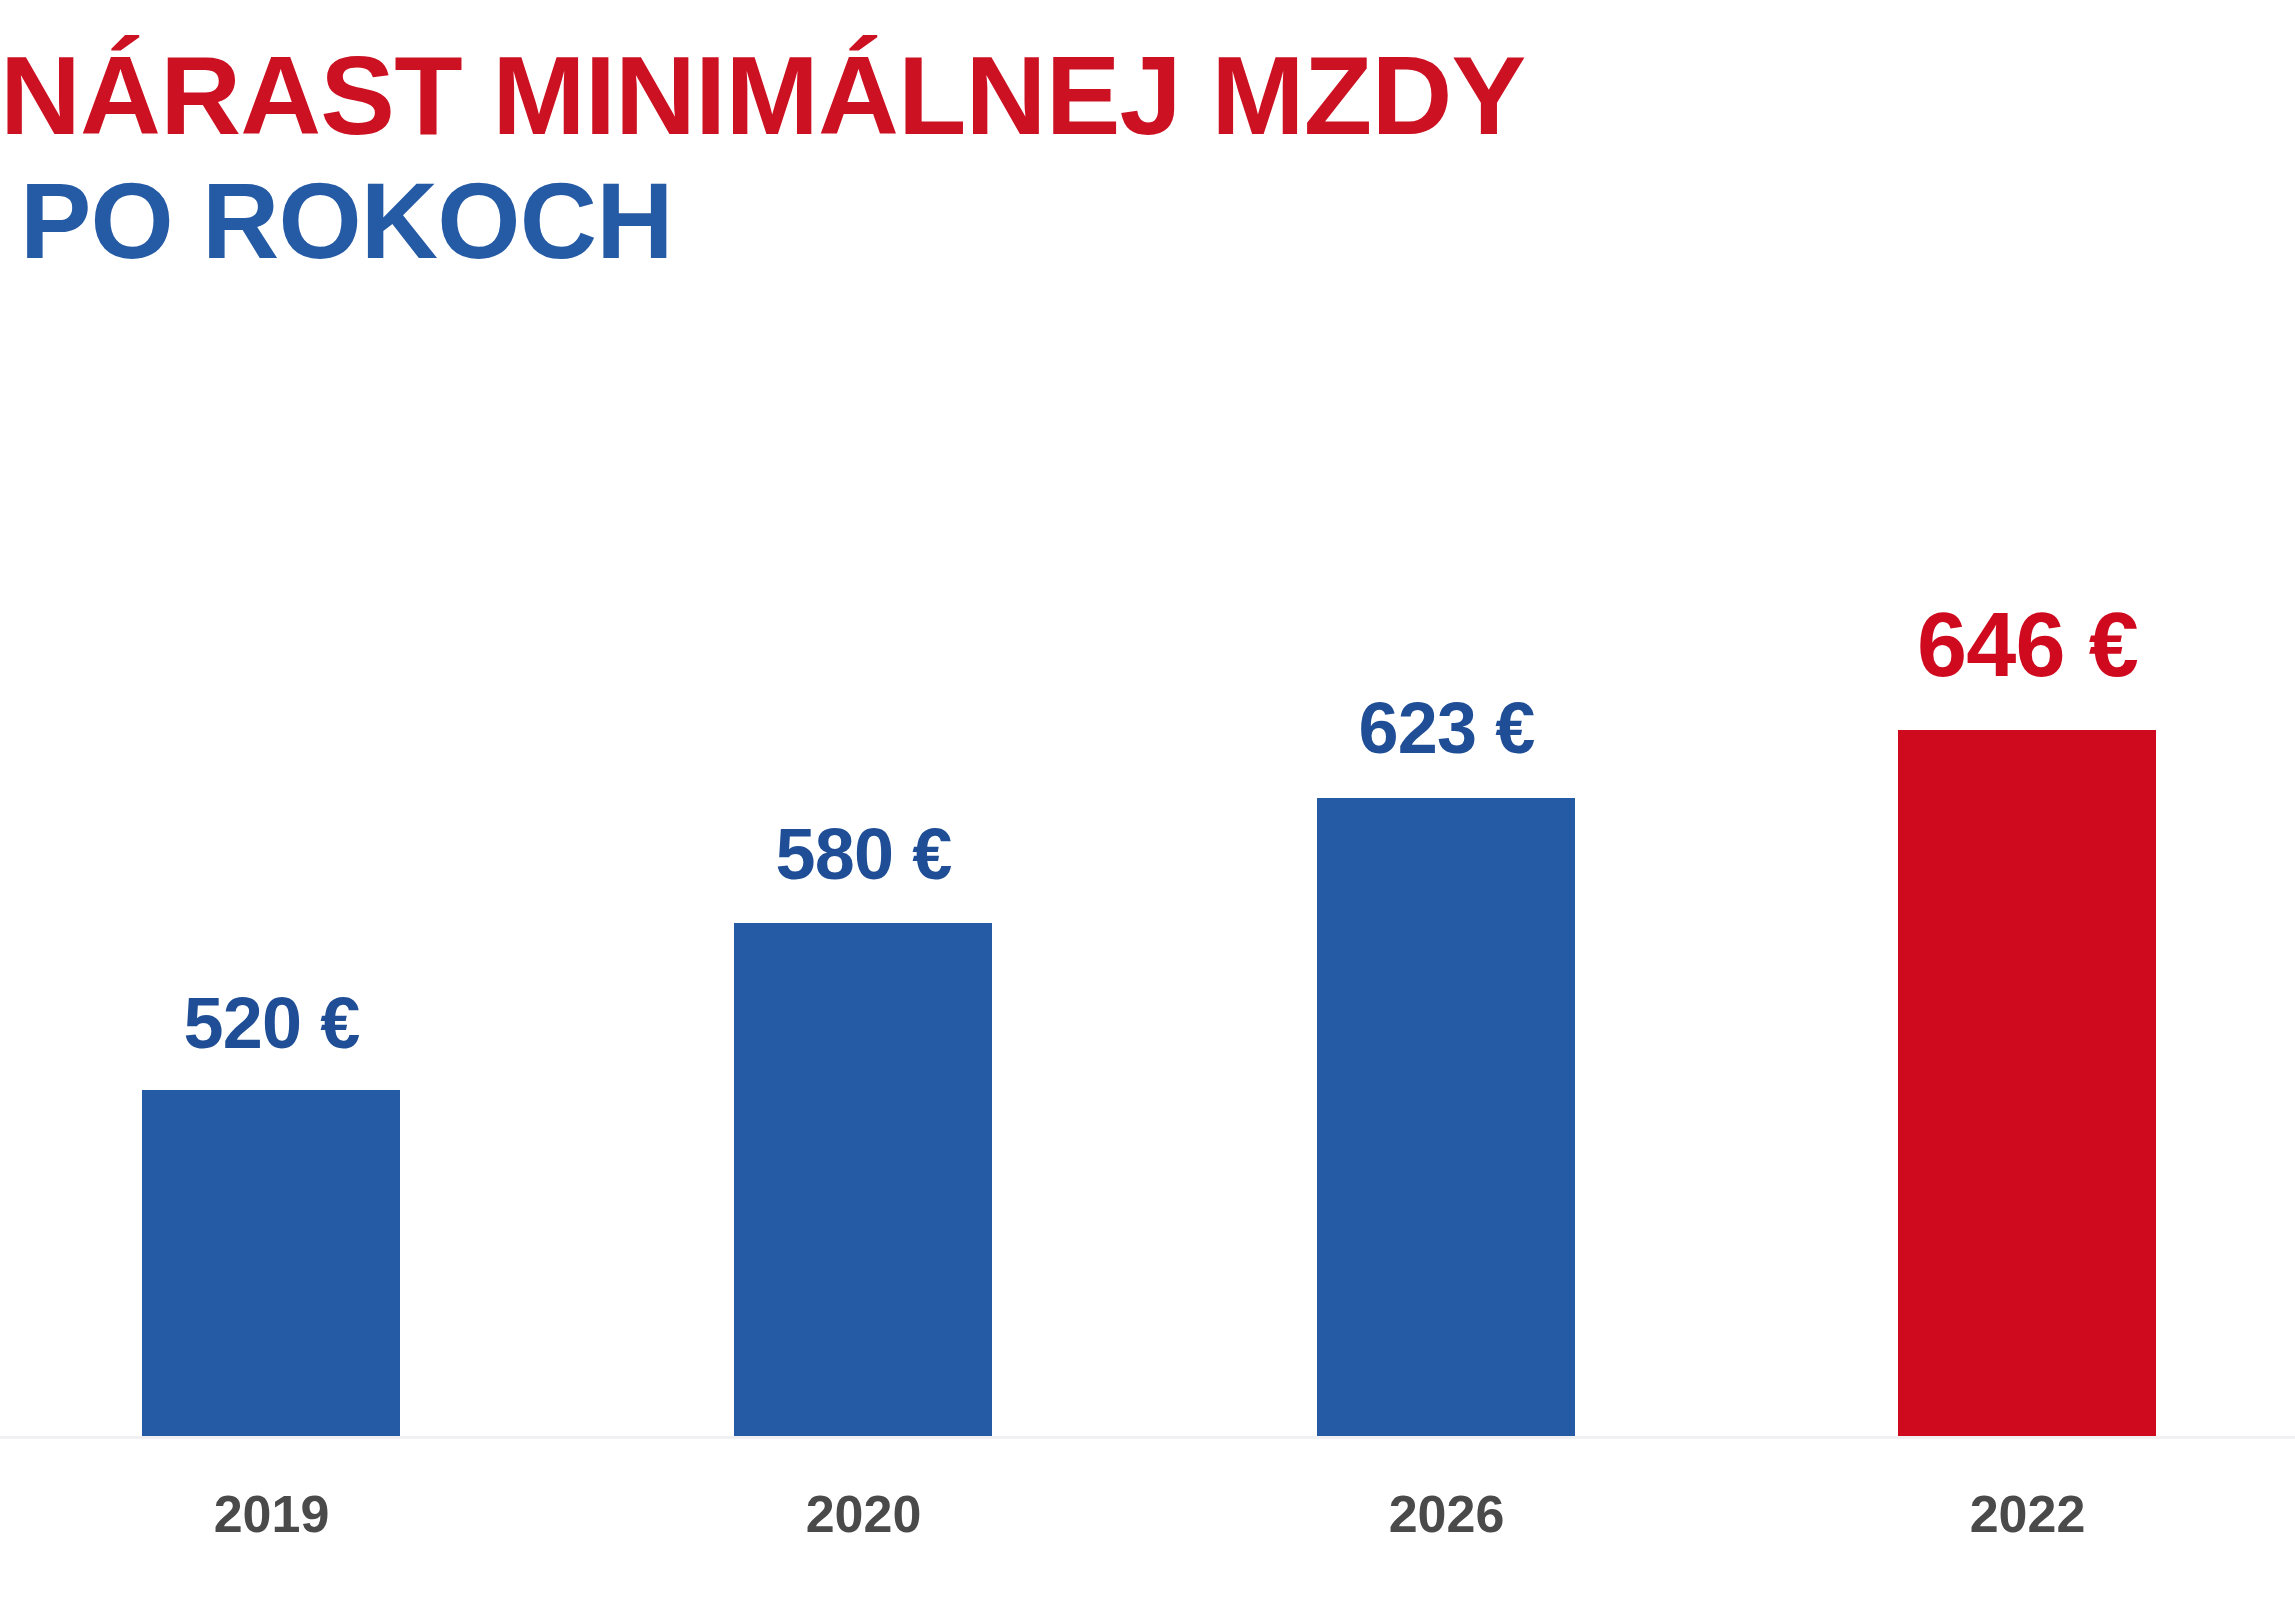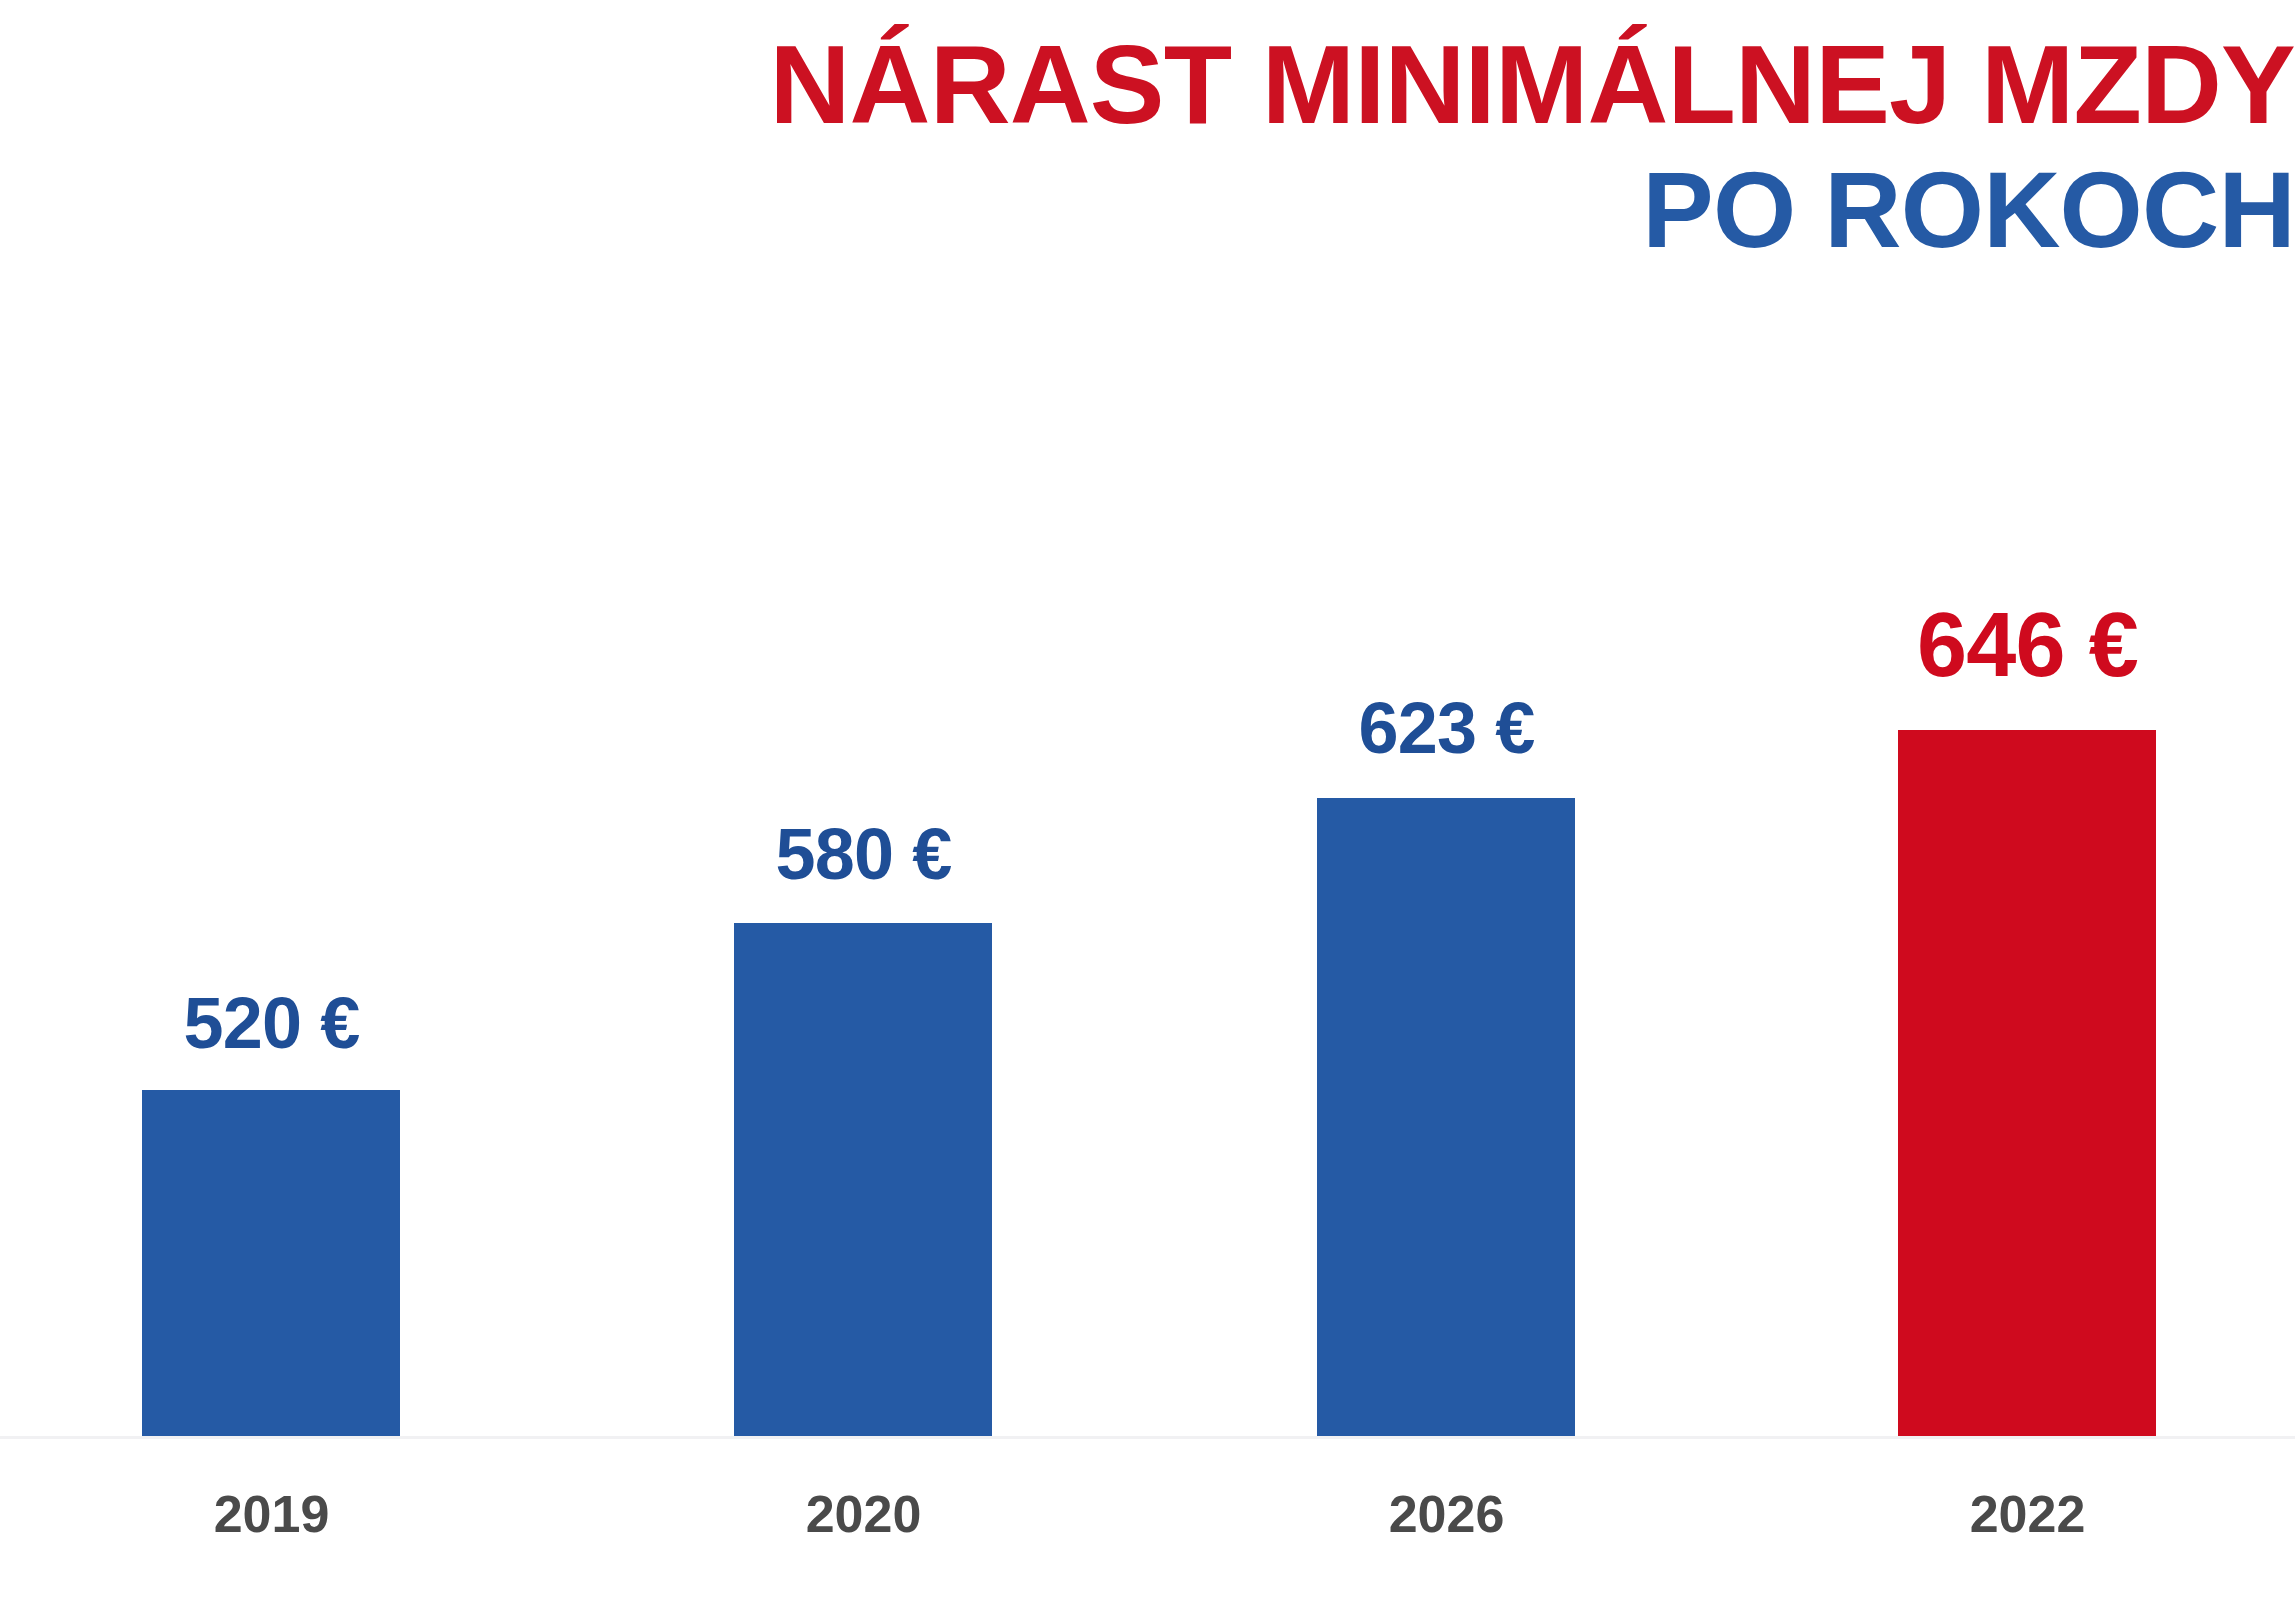--- a/index.html
+++ b/index.html
@@ -16,23 +16,23 @@
     width: 2295px;
     height: 1623px;
     background: #ffffff;
     overflow: hidden;
   }
 
   
   .title-block {
     position: absolute;
     left: 0;
-    top: 28px;
+    top: 39px;
     width: 2295px;
-    text-align: right;
+    text-align: left;
   }
   .title-main {
     display: block;
     font-family: "Liberation Sans", sans-serif;
     font-weight: 700;
     font-size: 112px;
     line-height: 1.02;
     letter-spacing: -0.8px;
     color: #cc1122;
     white-space: nowrap;
@@ -40,20 +40,21 @@
   .title-sub {
     display: block;
     font-family: "Liberation Sans", sans-serif;
     font-weight: 700;
     font-size: 107px;
     line-height: 1.05;
     letter-spacing: -0.8px;
     color: #255aa5;
     margin-top: 12px;
     white-space: nowrap;
+    padding-left: 20px;
   }
 
   
   .plot {
     position: absolute;
     left: 0;
     top: 0;
     width: 2295px;
     height: 1623px;
   }

